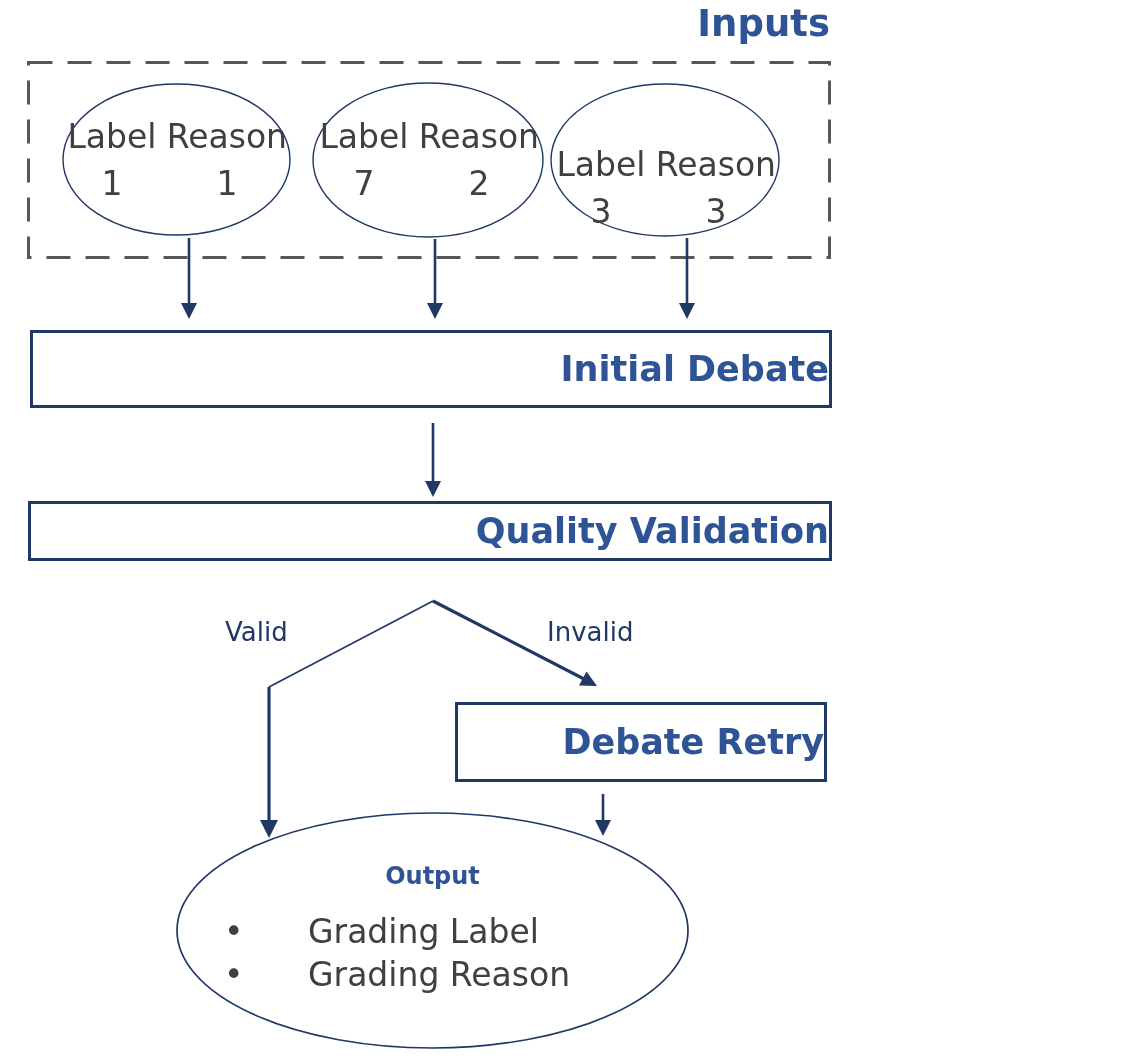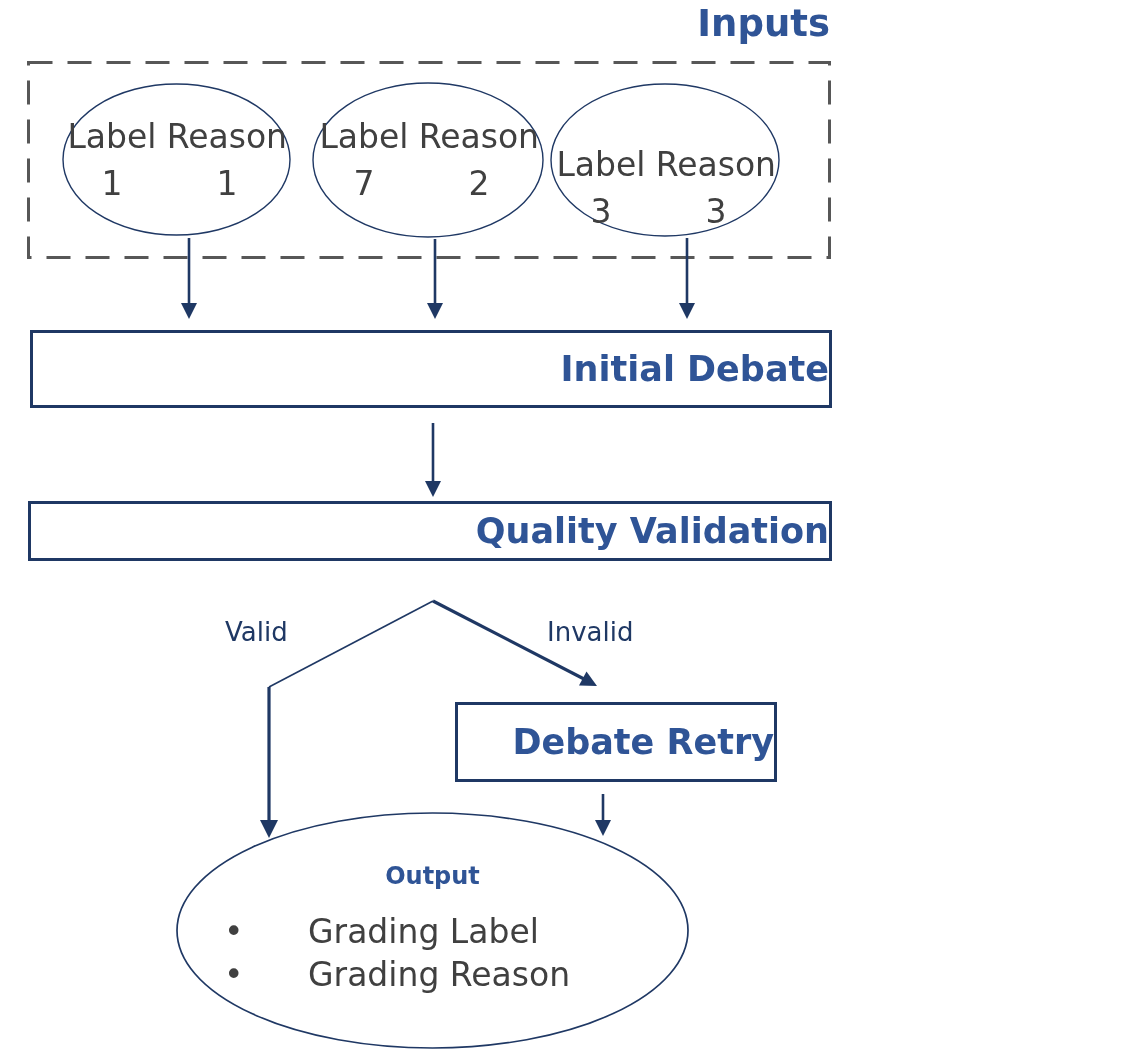--- a/index.html
+++ b/index.html
@@ -132,21 +132,21 @@
   </div>
 
   <div class="abs stage-box" style="left:30px;top:330px;width:802px;height:78px;">
     <span>Initial Debate</span>
   </div>
 
   <div class="abs stage-box" style="left:28px;top:501px;width:804px;height:60px;">
     <span>Quality Validation</span>
   </div>
 
-  <div class="abs stage-box" style="left:455px;top:702px;width:322px;height:80px;">
+  <div class="abs stage-box" style="left:455px;top:702px;width:372px;height:80px;">
     <span>Debate Retry</span>
   </div>
 
   <div class="abs branch-label" style="left:225px;top:612px;">Valid</div>
   <div class="abs branch-label" style="left:547px;top:612px;">Invalid</div>
 
   <div class="abs output-title">Output</div>
 
   <div class="abs output-list">
     <div class="output-item">

